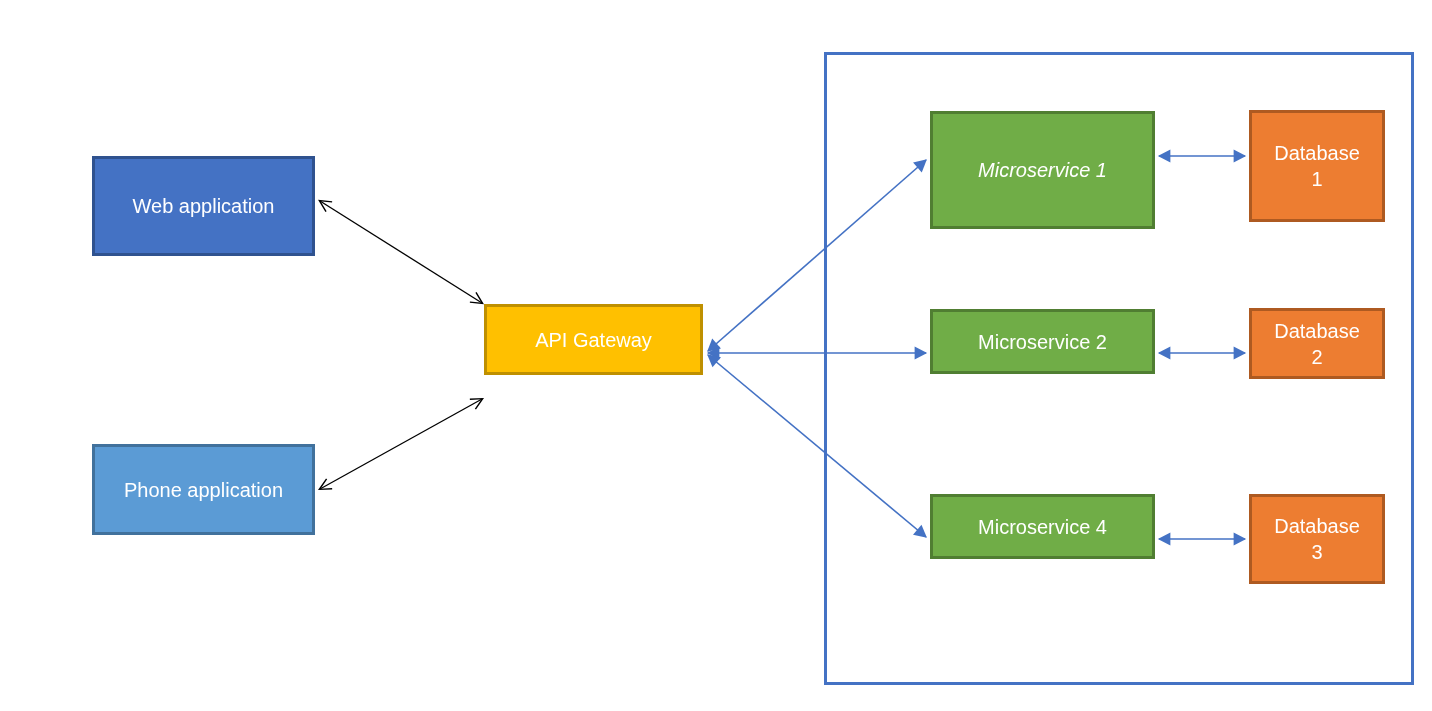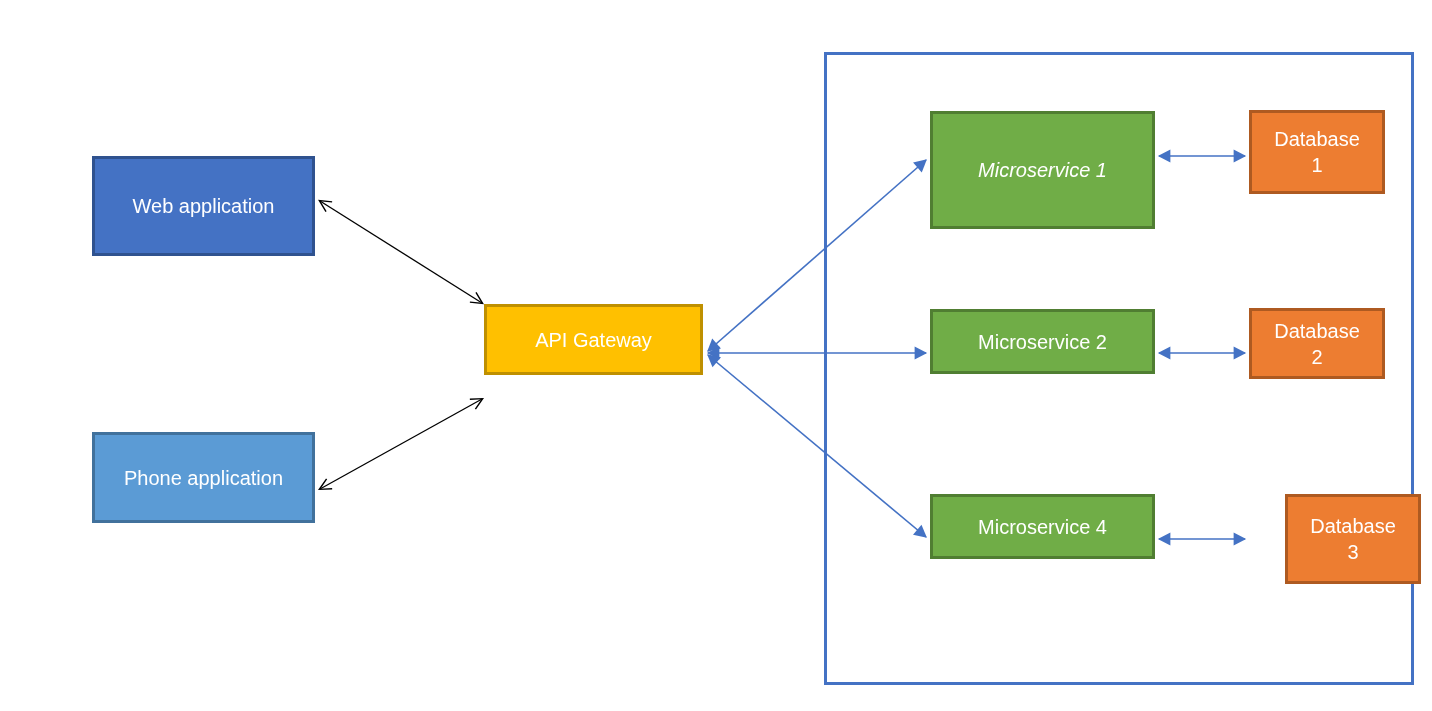--- a/index.html
+++ b/index.html
@@ -24,41 +24,41 @@
     color: #ffffff;
     font-size: 20px;
     line-height: 26px;
     box-sizing: border-box;
   }
   .node-web {
     left: 92px; top: 156px; width: 223px; height: 100px;
     background: #4472C4; border: 3px solid #2F528F;
   }
   .node-phone {
-    left: 92px; top: 432px; width: 223px; height: 91px;
+    left: 92px; top: 444px; width: 223px; height: 91px;
     background: #5B9BD5; border: 3px solid #41719C;
   }
   .node-gateway {
     left: 484px; top: 304px; width: 219px; height: 71px;
     background: #FFC000; border: 3px solid #BF9000;
   }
   .node-ms {
     width: 225px; height: 65px; left: 930px;
     background: #70AD47; border: 3px solid #507E32;
   }
   .node-ms1 { top: 111px; height: 118px; font-style: italic; }
   .node-ms2 { top: 309px; }
   .node-ms3 { top: 494px; }
   .node-db {
-    width: 136px; height: 84px; left: 1249px;
+    width: 136px; height: 112px; left: 1249px;
     background: #ED7D31; border: 3px solid #AE5A21;
   }
   .node-db1 { top: 110px; }
   .node-db2 { top: 308px; height: 71px; }
-  .node-db3 { top: 494px; height: 90px; margin-left: 36px; }
+  .node-db3 { top: 494px; height: 90px; }
   .node-db .label-wrap {
     max-width: 92px;
     margin: 0 auto;
   }
   .services-container {
     position: absolute;
     left: 824px; top: 52px;
     width: 590px; height: 633px;
     border: 3px solid #4472C4;
     box-sizing: border-box;

